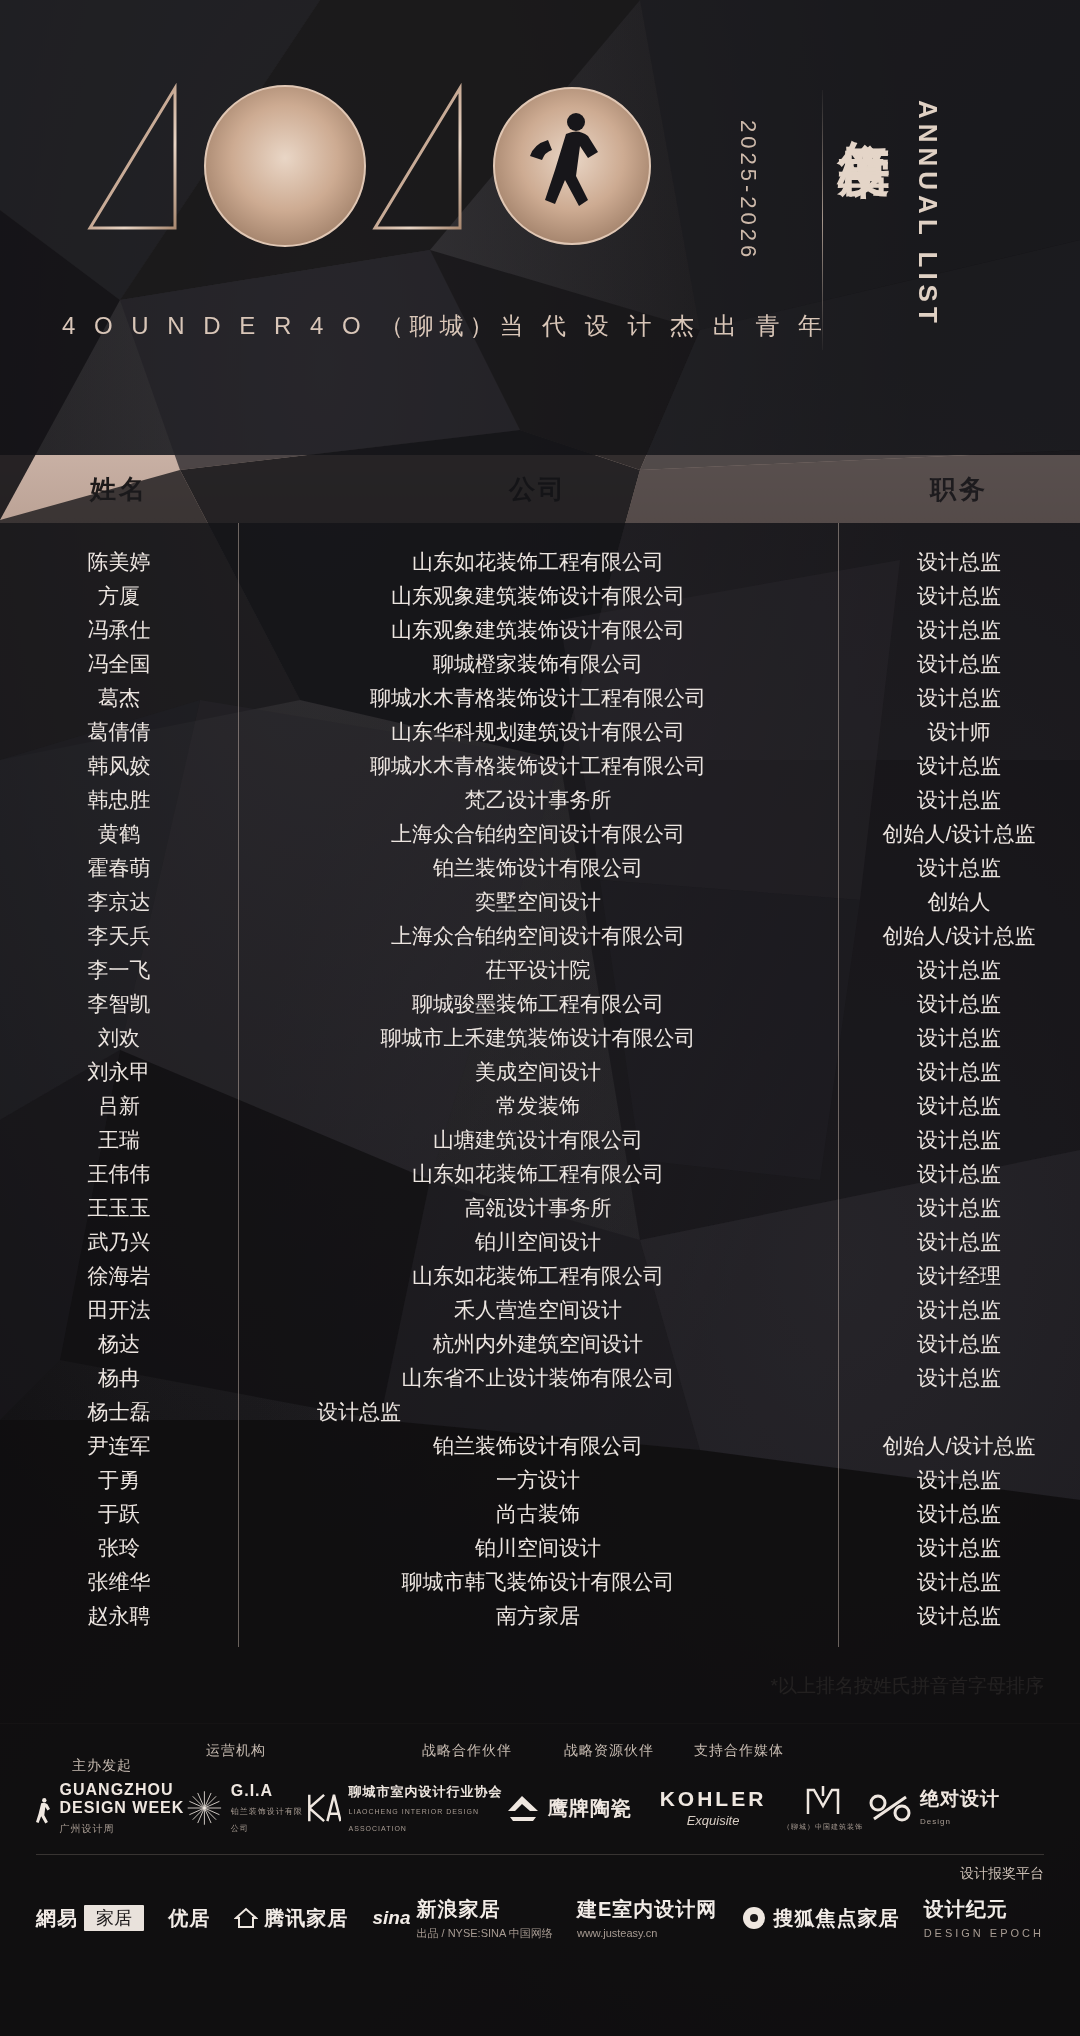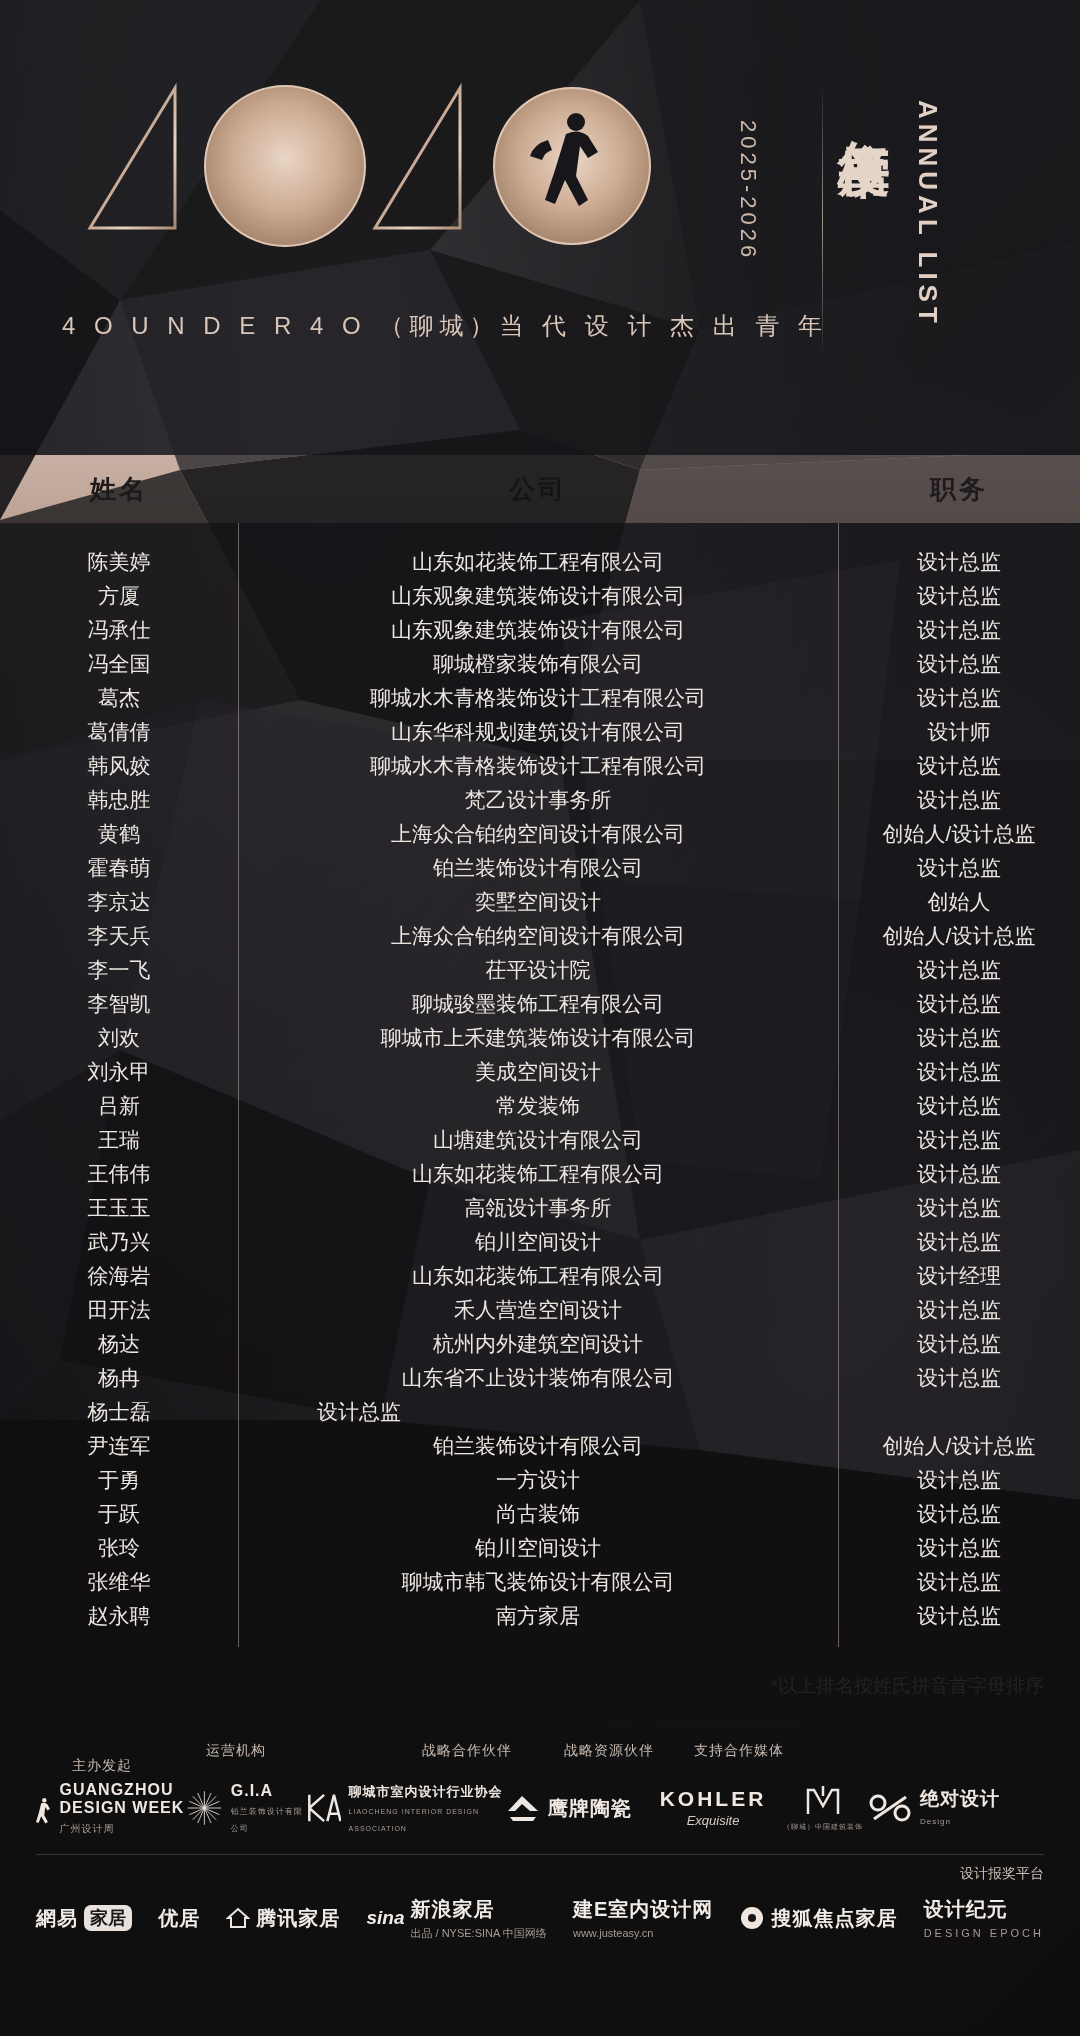--- a/index.html
+++ b/index.html
@@ -182,22 +182,22 @@
   .media-row {
     display: flex;
     justify-content: space-between;
     height: 66px;
     padding-bottom: 8px;
   }
   .m-item { display: flex; align-items: center; gap: 6px; color: #f2ece7; }
   .m-item .big { font-size: 20px; font-weight: bold; letter-spacing: 1px; }
   .m-item .chip {
     background: #e9e2dc; color: #1a1718;
-    font-size: 18px; font-weight: bold;
-    padding: 1px 6px; border-radius: 7px;
+    font-size: 18px; font-weight: normal;
+    padding: 1px 12px; border-radius: 1px;
   }
   .m-item .small { font-size: 11px; color: #a79b92; }
 </style>
 </head>
 <body>
 
 <div class="page">
 
   <div class="shards">
     <svg viewBox="0 0 1080 2036" preserveAspectRatio="none">

